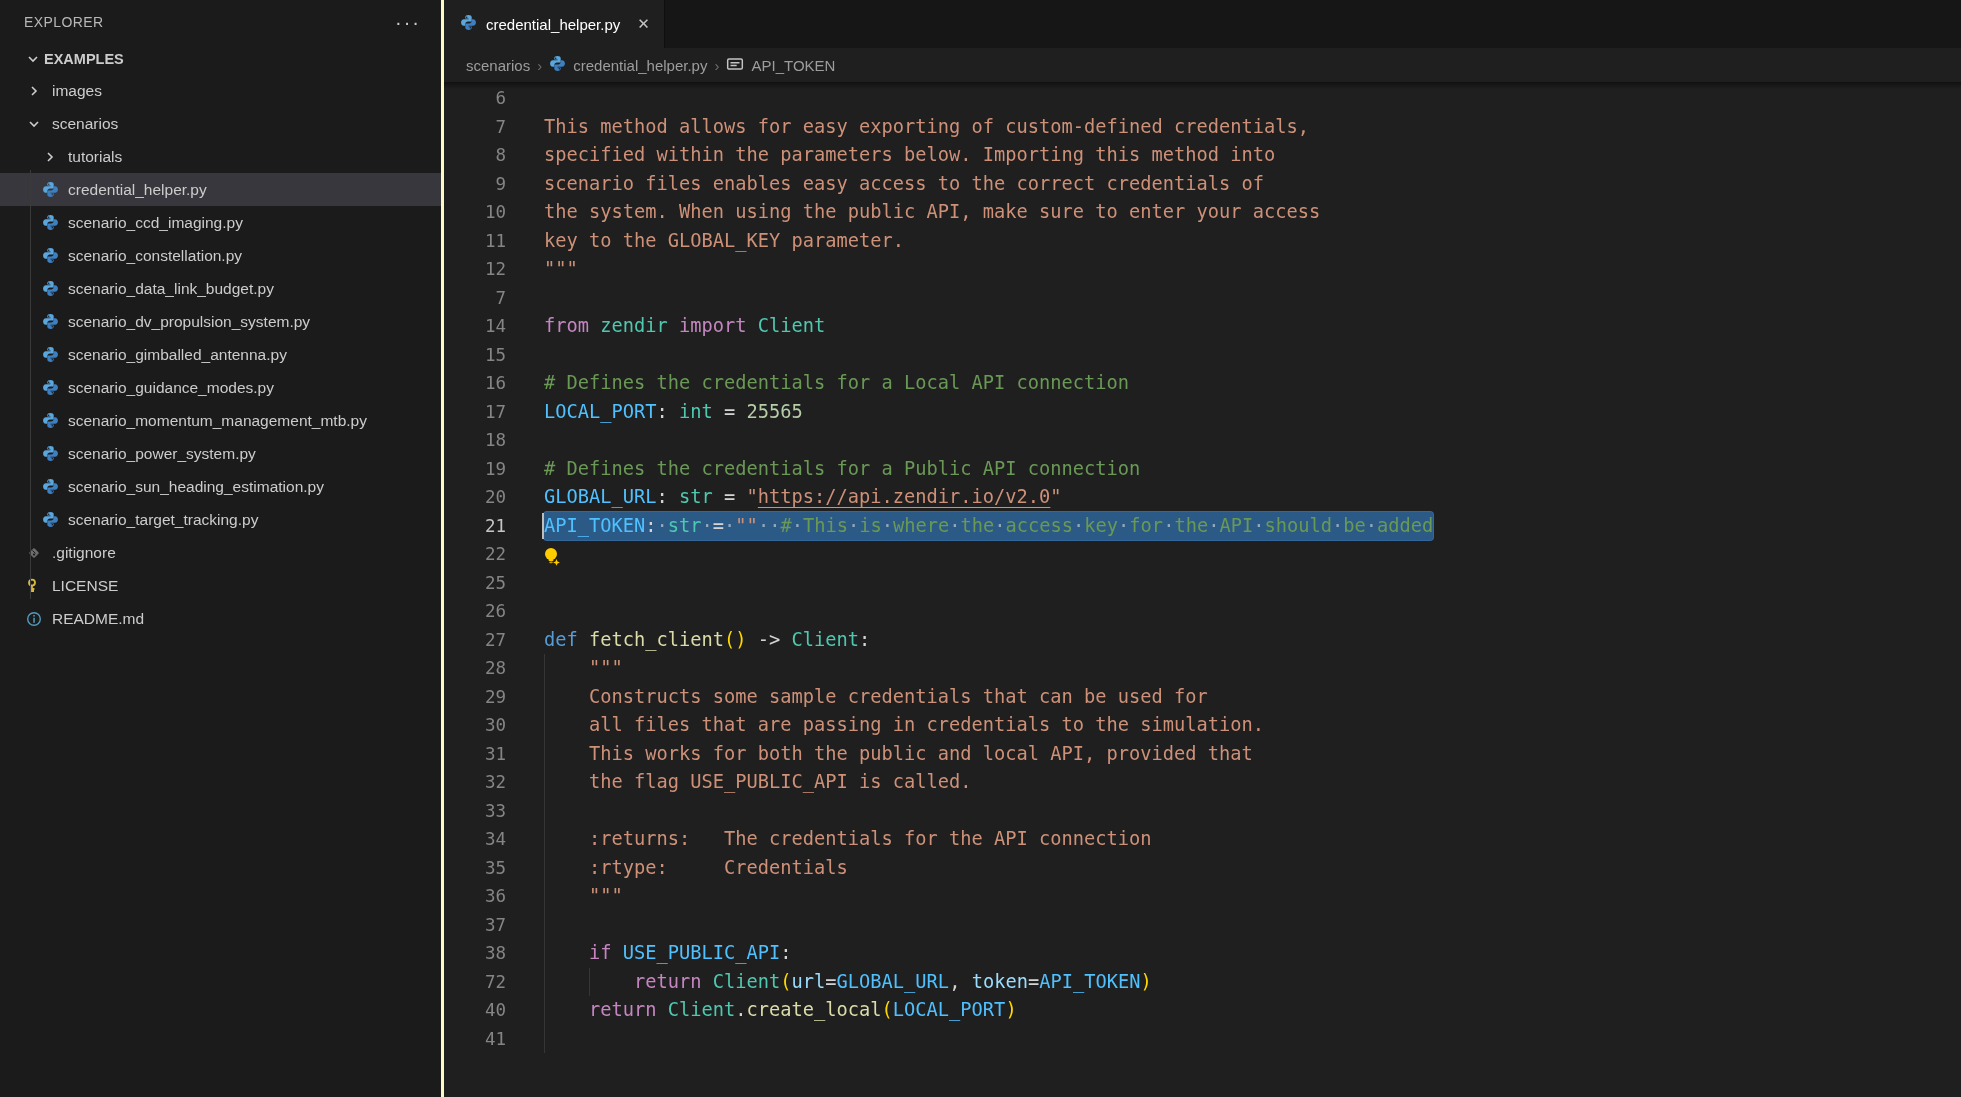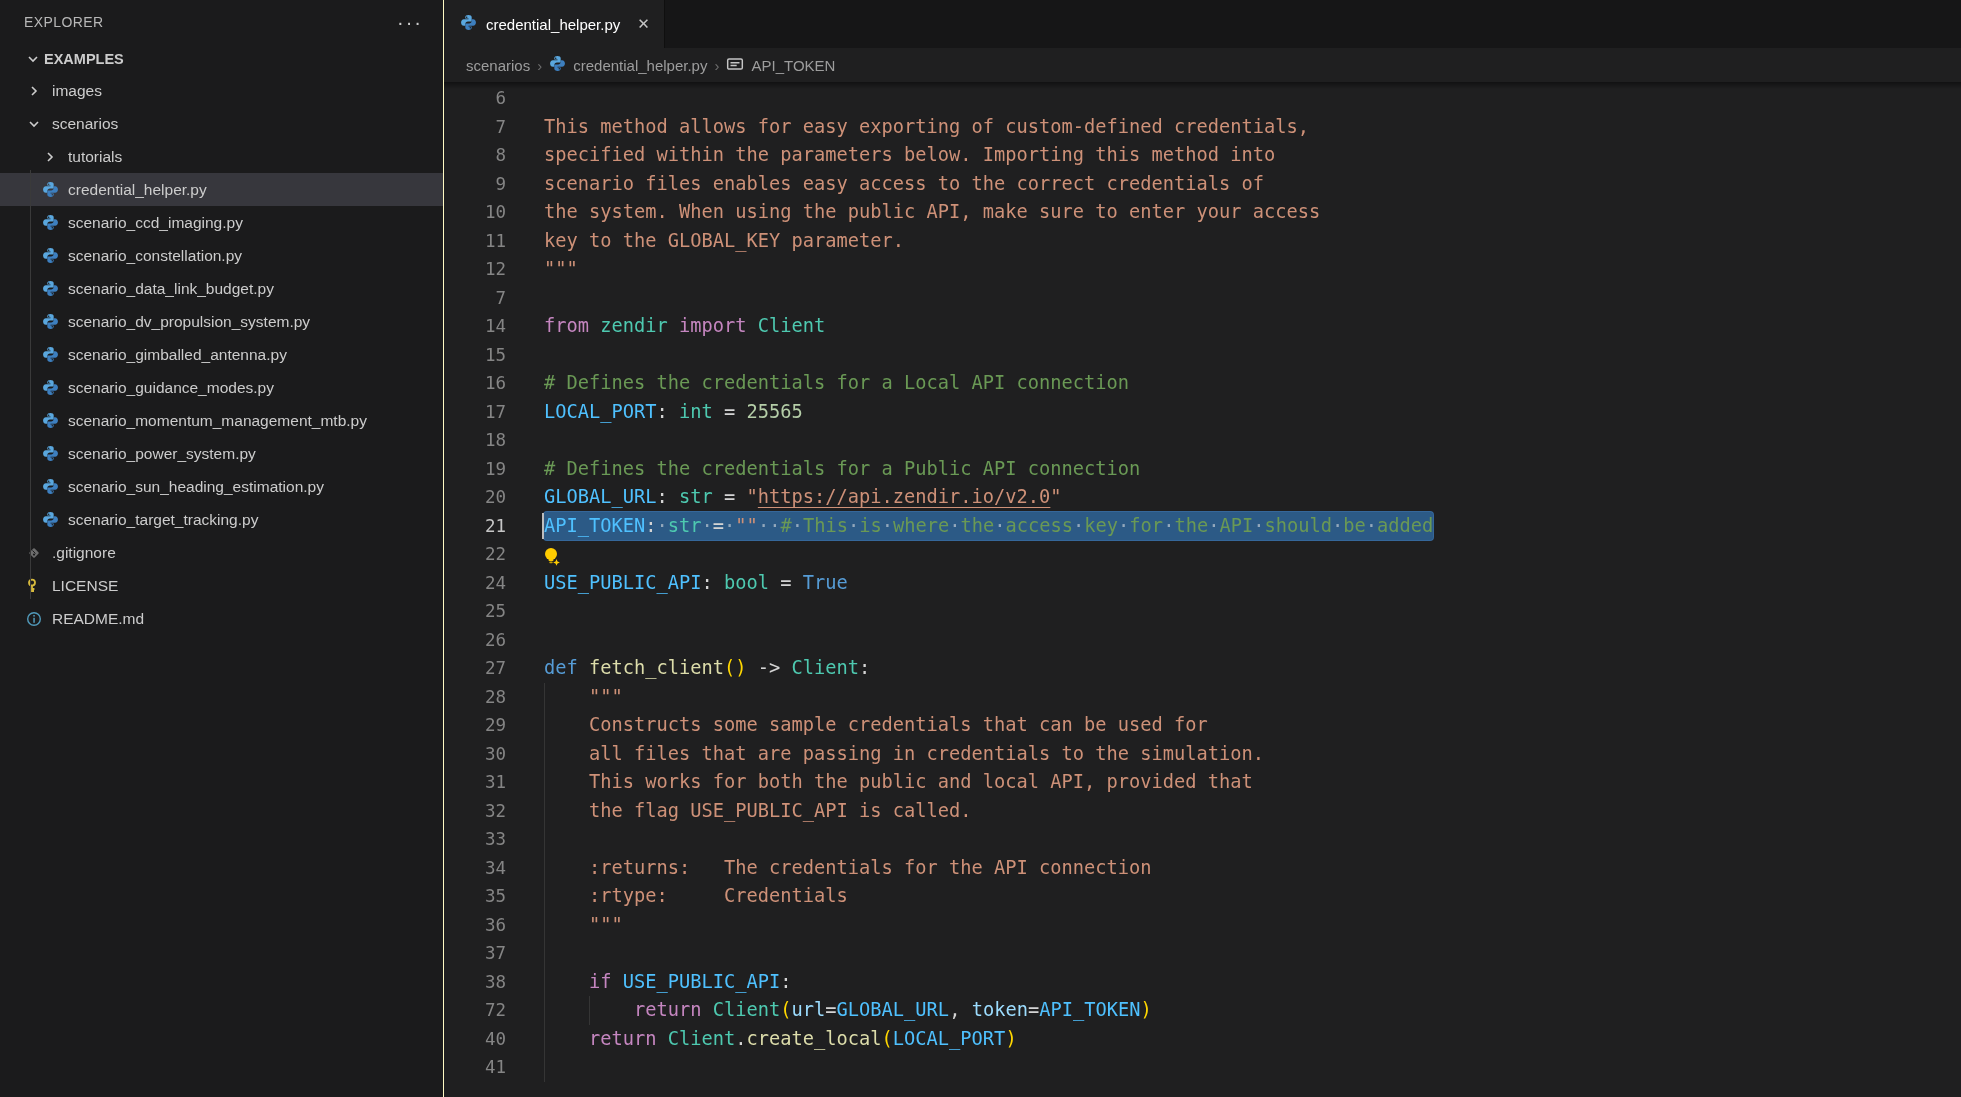--- a/index.html
+++ b/index.html
@@ -2,21 +2,21 @@
 <html><head>
 <meta charset="utf-8">
 <style>
   * { margin:0; padding:0; box-sizing:border-box; }
   html,body { width:1961px; height:1097px; overflow:hidden; background:#1f1f20;
               font-family:"Liberation Sans", sans-serif; }
   #app { position:relative; width:1961px; height:1097px; display:flex; }
 
   
   #sidebar { position:relative; width:444px; height:100%; background:#1b1b1c;
-             border-right:1px solid #fef9c3; flex:0 0 444px; color:#cccccc; }
+             border-right:3px solid #fef9c3; flex:0 0 444px; color:#cccccc; }
   #sb-header { display:flex; align-items:center; justify-content:space-between;
                height:44px; padding:0 20px 0 24px; }
   #sb-title { font-size:14px; color:#b8b8b8; letter-spacing:.4px; }
   #sb-more  { font-size:20px; color:#cccccc; cursor:pointer; line-height:10px; letter-spacing:2px; }
   .section-header { display:flex; align-items:center; height:30px; padding-left:22px;
                     font-weight:bold; font-size:14.5px; color:#cccccc; cursor:pointer; }
   .section-header .tw { width:22px; display:flex; justify-content:center; }
   #tree { position:relative; }
   .tree-row { display:flex; align-items:center; height:33px; font-size:15.5px;
               color:#cccccc; cursor:pointer; white-space:nowrap; }
@@ -343,24 +343,20 @@
           <div class="row">
             <div class="ln">22</div>
             <div class="lc"><span class="codeline"></span><span style="position: absolute; left: 36px; top: 2px;"><svg width="20" height="22" viewBox="0 0 20 22" style="vertical-align:middle">
     <circle cx="9" cy="8" r="6" fill="#ffcc00"></circle>
     <rect x="6.5" y="13" width="5" height="2" rx="1" fill="#ffcc00"></rect>
     <rect x="7.3" y="15.6" width="3.4" height="1.6" rx="0.8" fill="#caa200"></rect>
     <path d="M14.5 13 l1 2.4 2.4 1 -2.4 1 -1 2.4 -1-2.4 -2.4-1 2.4-1z" fill="#ffcc00"></path>
                 </svg></span></div>
           </div>
           <div class="row">
-            <div class="ln">24</div>
-            <div class="lc"><span class="codeline"><span class="t-const">USE_PUBLIC_API</span><span class="t-pl">: </span><span class="t-cls">bool</span><span class="t-pl"> = </span><span class="t-kwb">True</span></span></div>
-          </div>
-          <div class="row">
             <div class="ln">25</div>
             <div class="lc"><span class="codeline"></span></div>
           </div>
           <div class="row">
             <div class="ln">26</div>
             <div class="lc"><span class="codeline"></span></div>
           </div>
           <div class="row">
             <div class="ln">27</div>
             <div class="lc"><span class="codeline"><span class="t-kwb">def</span><span class="t-pl"> </span><span class="t-fn">fetch_client</span><span class="t-brk">()</span><span class="t-pl"> -&gt; </span><span class="t-cls">Client</span><span class="t-pl">:</span></span></div>

